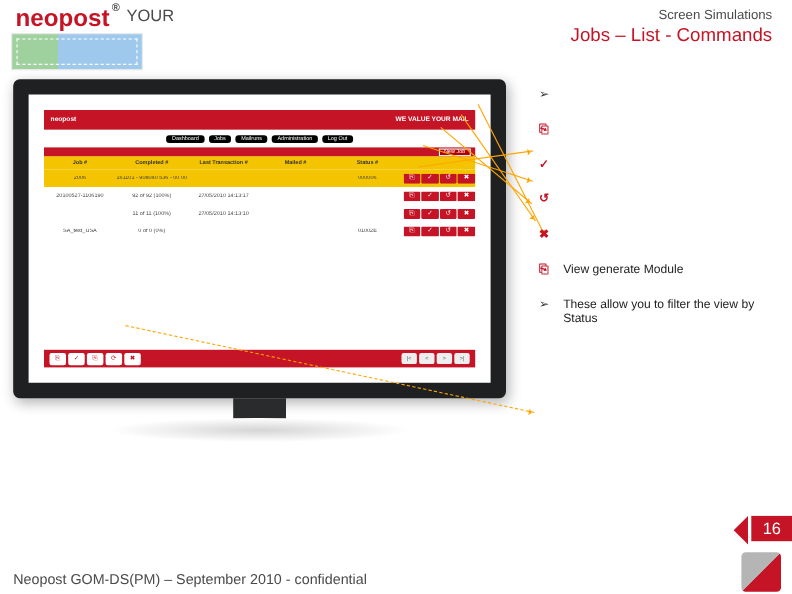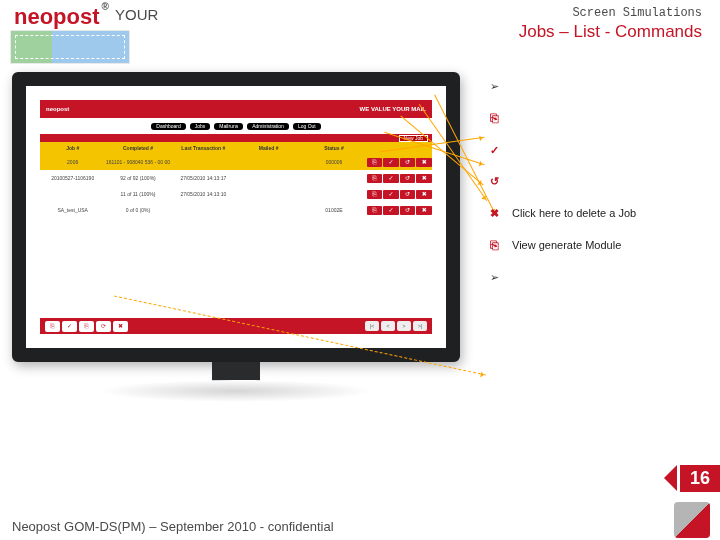--- a/index.html
+++ b/index.html
@@ -10,21 +10,21 @@
   }
   html,body{margin:0;padding:0;width:720px;height:540px;font-family:Verdana,Arial,sans-serif;background:#fff;color:#222;overflow:hidden;}
   .slide{position:relative;width:720px;height:540px;}
   
   .logo{position:absolute;left:14px;top:4px;font-size:22px;font-weight:bold;color:var(--neo-red);}
   .logo sup{font-size:10px;color:var(--neo-grey);position:relative;top:-6px;left:2px;}
   .graphic-thumb{position:absolute;left:10px;top:30px;width:118px;height:32px;border:1px solid var(--neo-light);
     background:linear-gradient(90deg,#9fd19f 0 35%,#9fc9ec 35% 100%);}
   .graphic-thumb::after{content:"";position:absolute;inset:4px;border:1px dashed #fff;}
   .product{position:absolute;left:115px;top:6px;font-size:15px;color:var(--neo-grey);}
-  .breadcrumb1{position:absolute;right:18px;top:6px;font-size:12px;color:var(--neo-grey);font-family:Liberation Mono, monospace;}
+  .breadcrumb1{position:absolute;right:18px;top:6px;font-size:12px;color:var(--neo-grey);}
   .breadcrumb2{position:absolute;right:18px;top:22px;font-size:17px;color:var(--neo-red);}
   
   .monitor{position:absolute;left:12px;top:72px;width:448px;height:330px;}
   .bezel{position:absolute;left:0;top:0;width:448px;height:290px;border:14px solid #1f2022;border-radius:6px;box-sizing:border-box;
     background:#fff;box-shadow:2px 4px 12px rgba(0,0,0,.3);}
   .stand{position:absolute;left:200px;top:290px;width:48px;height:22px;background:#2a2b2d;border-radius:0 0 4px 4px;}
   .base{position:absolute;left:86px;top:308px;width:276px;height:22px;background:radial-gradient(ellipse at center,#d5d5d5 0,#fff 70%);border-radius:50%;}
   
   .screen{position:absolute;left:14px;top:14px;right:14px;bottom:14px;font-size:6px;line-height:1;}
   .app-top{height:18px;background:var(--neo-red);display:flex;align-items:center;justify-content:space-between;padding:0 6px;color:#fff;font-weight:bold;}
@@ -47,21 +47,21 @@
   .arrow{position:absolute;height:0;border-top:1px solid orange;pointer-events:none;}
   .arrow.dashed{border-top-style:dashed;}
   .arrow::after{content:"";position:absolute;right:-1px;top:-3px;border:3px solid transparent;border-left-color:orange;}
   
   .bullets{position:absolute;left:490px;top:80px;right:18px;font-size:11px;line-height:1.25;color:#222;}
   .bullets .item{display:flex;gap:8px;margin-bottom:18px;}
   .bullets .glyph{width:14px;flex:none;font-size:11px;}
   .bullets .glyph.icon{color:var(--neo-red);font-weight:bold;}
   .bullets .glyph.chev{color:#333;}
   
-  .page-num{position:absolute;right:0;bottom:48px;background:var(--neo-red);color:#fff;padding:3px 10px;font-size:18px;font-weight:bold;}
+  .page-num{position:absolute;right:0;bottom:48px;background:var(--neo-red);color:#fff;padding:3px 10px;font-size:15px;}
   .page-num::before{content:"";position:absolute;left:-16px;top:0;border:13px solid transparent;border-right-color:var(--neo-red);border-left:none;width:0;height:0;}
   .footer{position:absolute;left:12px;bottom:6px;font-size:13px;color:var(--neo-grey);}
   .footer-logo{position:absolute;right:10px;bottom:2px;width:36px;height:36px;border-radius:4px;background:linear-gradient(135deg,#b5b5b5 0 50%,var(--neo-red) 50% 100%);}
 </style>
 </head>
 <body>
 
 <div class="slide">
 
   <div class="logo"><span>neopost</span><sup>®</sup></div>
@@ -183,27 +183,27 @@
       <div class="glyph icon">⎘</div>
     </div>
     <div class="item">
       <div class="glyph icon">✓</div>
     </div>
     <div class="item">
       <div class="glyph icon">↺</div>
     </div>
     <div class="item">
       <div class="glyph icon">✖</div>
-      <div>Click here to delete a Job</div>
     </div>
     <div class="item">
       <div class="glyph icon">⎘</div>
       <div>View generate Module</div>
     </div>
     <div class="item">
       <div class="glyph chev">➢</div>
+      <div>These allow you to filter the view by Status</div>
     </div>
   </div>
 
   <div class="page-num">16</div>
   <div class="footer">Neopost GOM-DS(PM) – September 2010 - confidential</div>
   <div class="footer-logo"></div>
 </div>
 
 </body></html>

